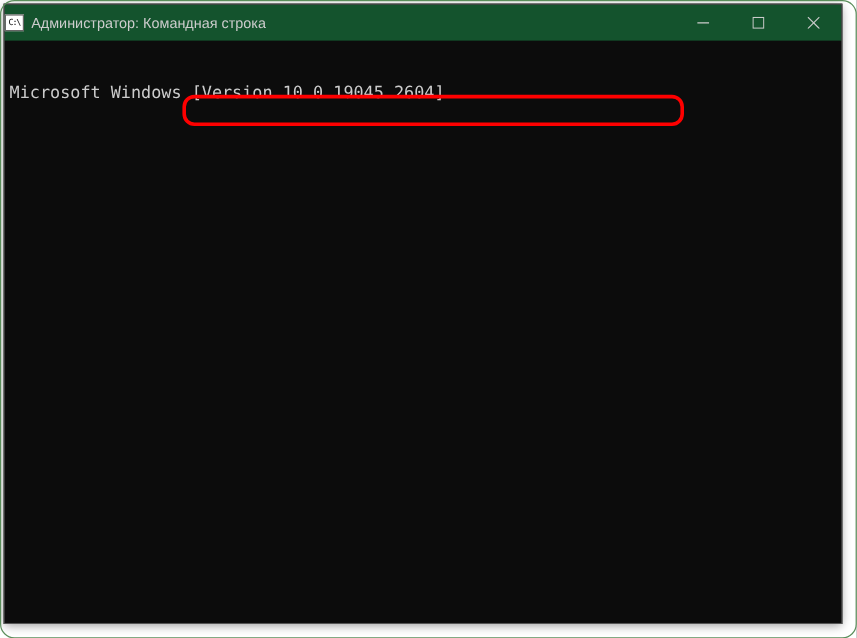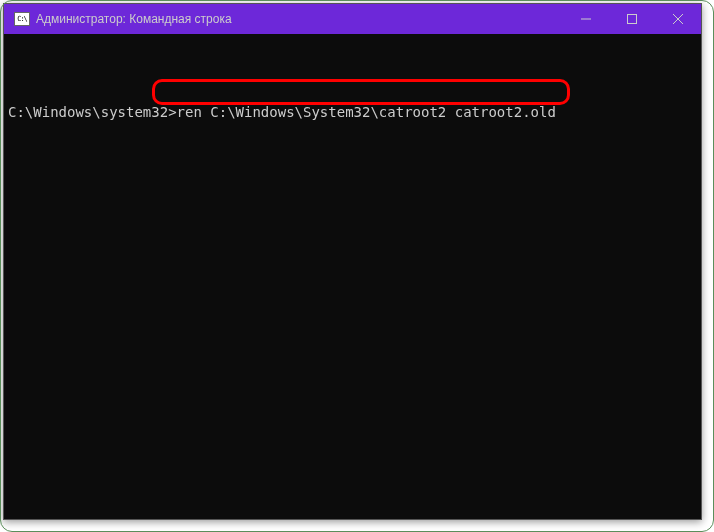--- a/index.html
+++ b/index.html
@@ -22,24 +22,24 @@
       height: 517px;
       margin: 3px;
       border: 1px solid #555;
       display: flex;
       flex-direction: column;
       background: #0c0c0c;
       box-shadow: 0 2px 8px rgba(0,0,0,0.4);
     }
     .titlebar {
       height: 30px;
-      background: #6d28d9;
+      background: #14532d;
       display: flex;
       align-items: center;
-      padding-left: 10px;
+      padding-left: 0;
       color: #cccccc;
       font-family: "Segoe UI", Tahoma, sans-serif;
       font-size: 12px;
     }
     .title-icon {
       width: 16px;
       height: 14px;
       background: #fff;
       margin-right: 6px;
       position: relative;
@@ -136,19 +136,19 @@
       </button>
       <button class="win-btn close">
         <svg viewBox="0 0 10 10">
             <line x1="0" y1="0" x2="10" y2="10" stroke="#ccc" stroke-width="1"></line>
             <line x1="10" y1="0" x2="0" y2="10" stroke="#ccc" stroke-width="1"></line>
           </svg>
       </button>
     </div>
   </div>
   <div class="terminal-area">
+    <div class="line">Microsoft Windows [Version 10.0.19045.2604]</div>
     <div class="line"></div>
-    <div class="line"><span>C:\Windows\system32&gt;</span><span>ren C:\Windows\System32\catroot2 catroot2.old</span></div>
     <div class="highlight-box"></div>
   </div>
 </div>
 
 <div class="outer-frame"></div>
 
 </body></html>

